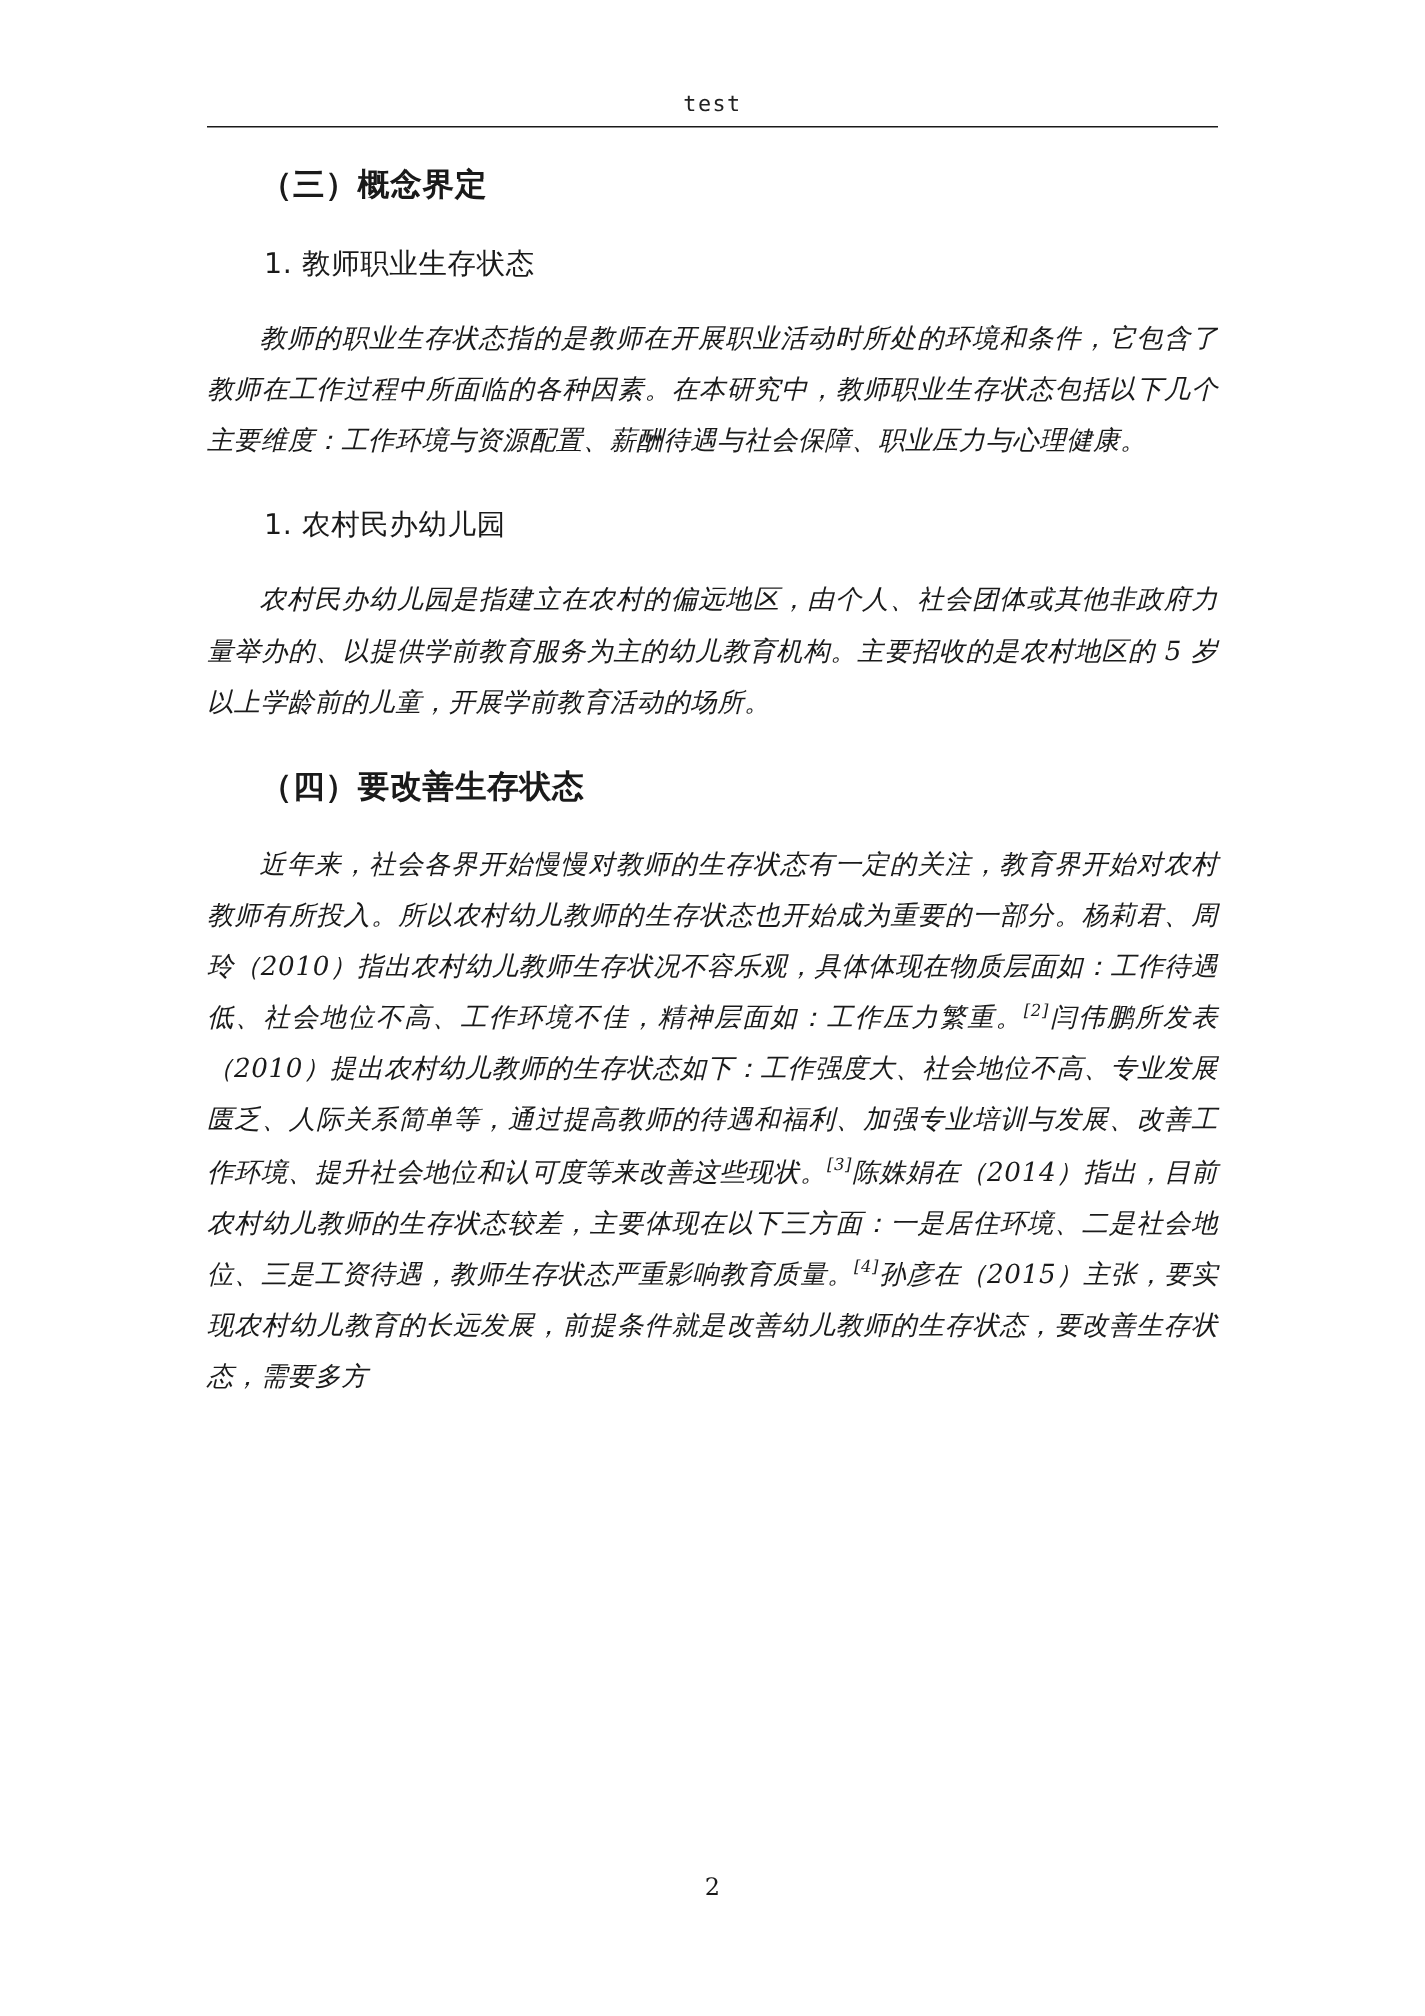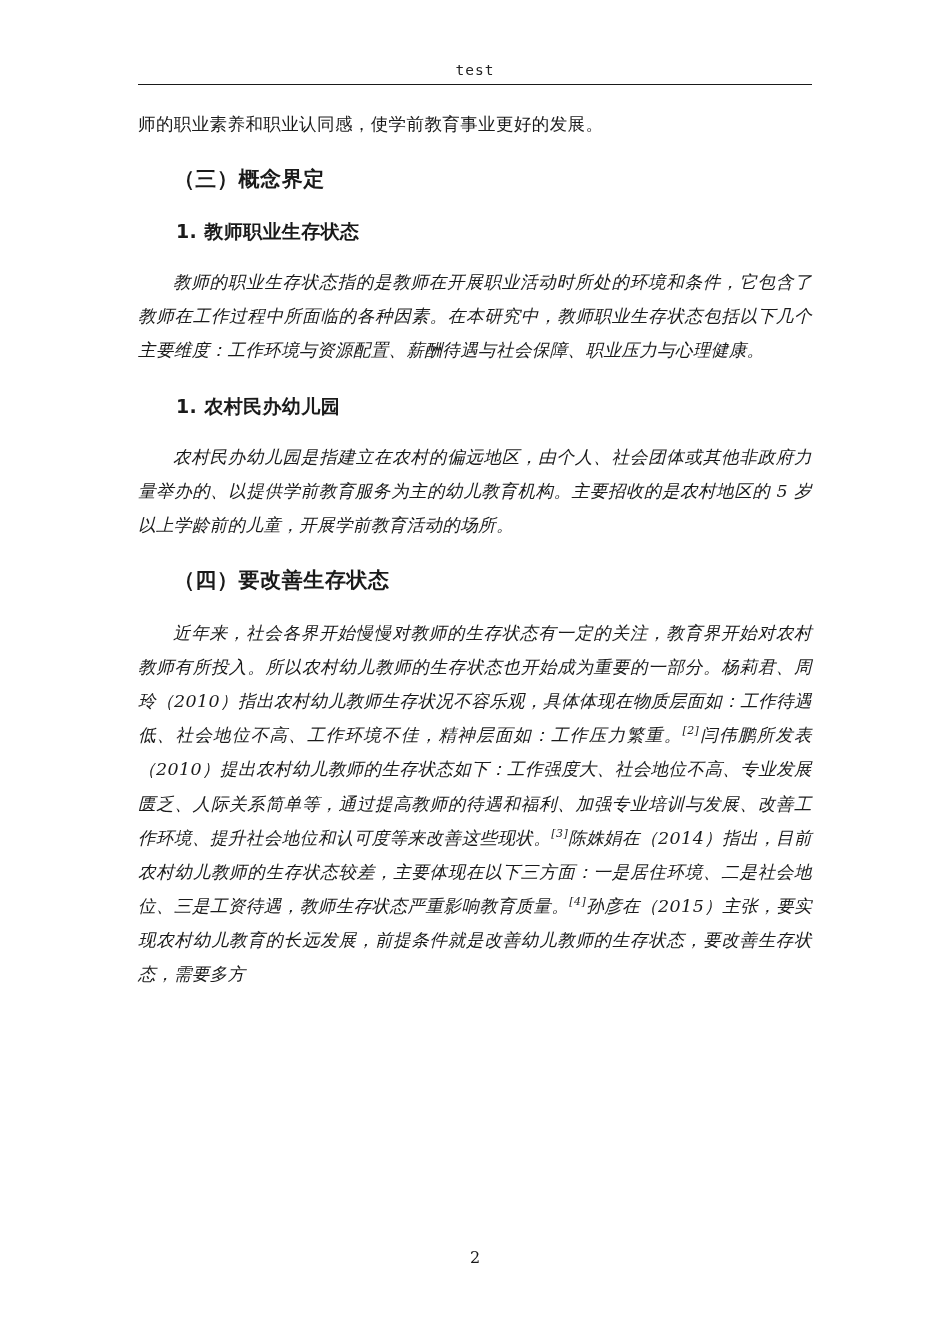--- a/index.html
+++ b/index.html
@@ -52,21 +52,21 @@
     font-family: "DejaVu Sans", "Liberation Sans", sans-serif;
     font-size: 21px;
     font-weight: bold;
     margin: 24px 0 22px 0;
     text-indent: 1.7em;
     letter-spacing: 0.6px;
   }
   h3.heading-l2 {
     font-family: "DejaVu Sans", "Liberation Sans", sans-serif;
     font-size: 19px;
-    font-weight: bold;
+    font-weight: normal;
     margin: 26px 0 20px 0;
     text-indent: 2em;
     letter-spacing: 0.4px;
   }
   .sup {
     font-size: 11px;
     vertical-align: super;
     line-height: 0;
   }
   .page-number {
@@ -83,21 +83,20 @@
 </head>
 <body>
 
 <div class="page">
 
   <div class="content">
 
     <div class="header-running">test</div>
     <div class="header-rule"></div>
 
-    <p class="body-text">师的职业素养和职业认同感，使学前教育事业更好的发展。</p>
 
     <h2 class="heading-l1">（三）概念界定</h2>
 
     <h3 class="heading-l2">1. 教师职业生存状态</h3>
 
     <p class="body-text indent">教师的职业生存状态指的是教师在开展职业活动时所处的环境和条件，它包含了教师在工作过程中所面临的各种因素。在本研究中，教师职业生存状态包括以下几个主要维度：工作环境与资源配置、薪酬待遇与社会保障、职业压力与心理健康。</p>
 
     <h3 class="heading-l2">1. 农村民办幼儿园</h3>
 
     <p class="body-text indent">农村民办幼儿园是指建立在农村的偏远地区，由个人、社会团体或其他非政府力量举办的、以提供学前教育服务为主的幼儿教育机构。主要招收的是农村地区的 5 岁以上学龄前的儿童，开展学前教育活动的场所。</p>

